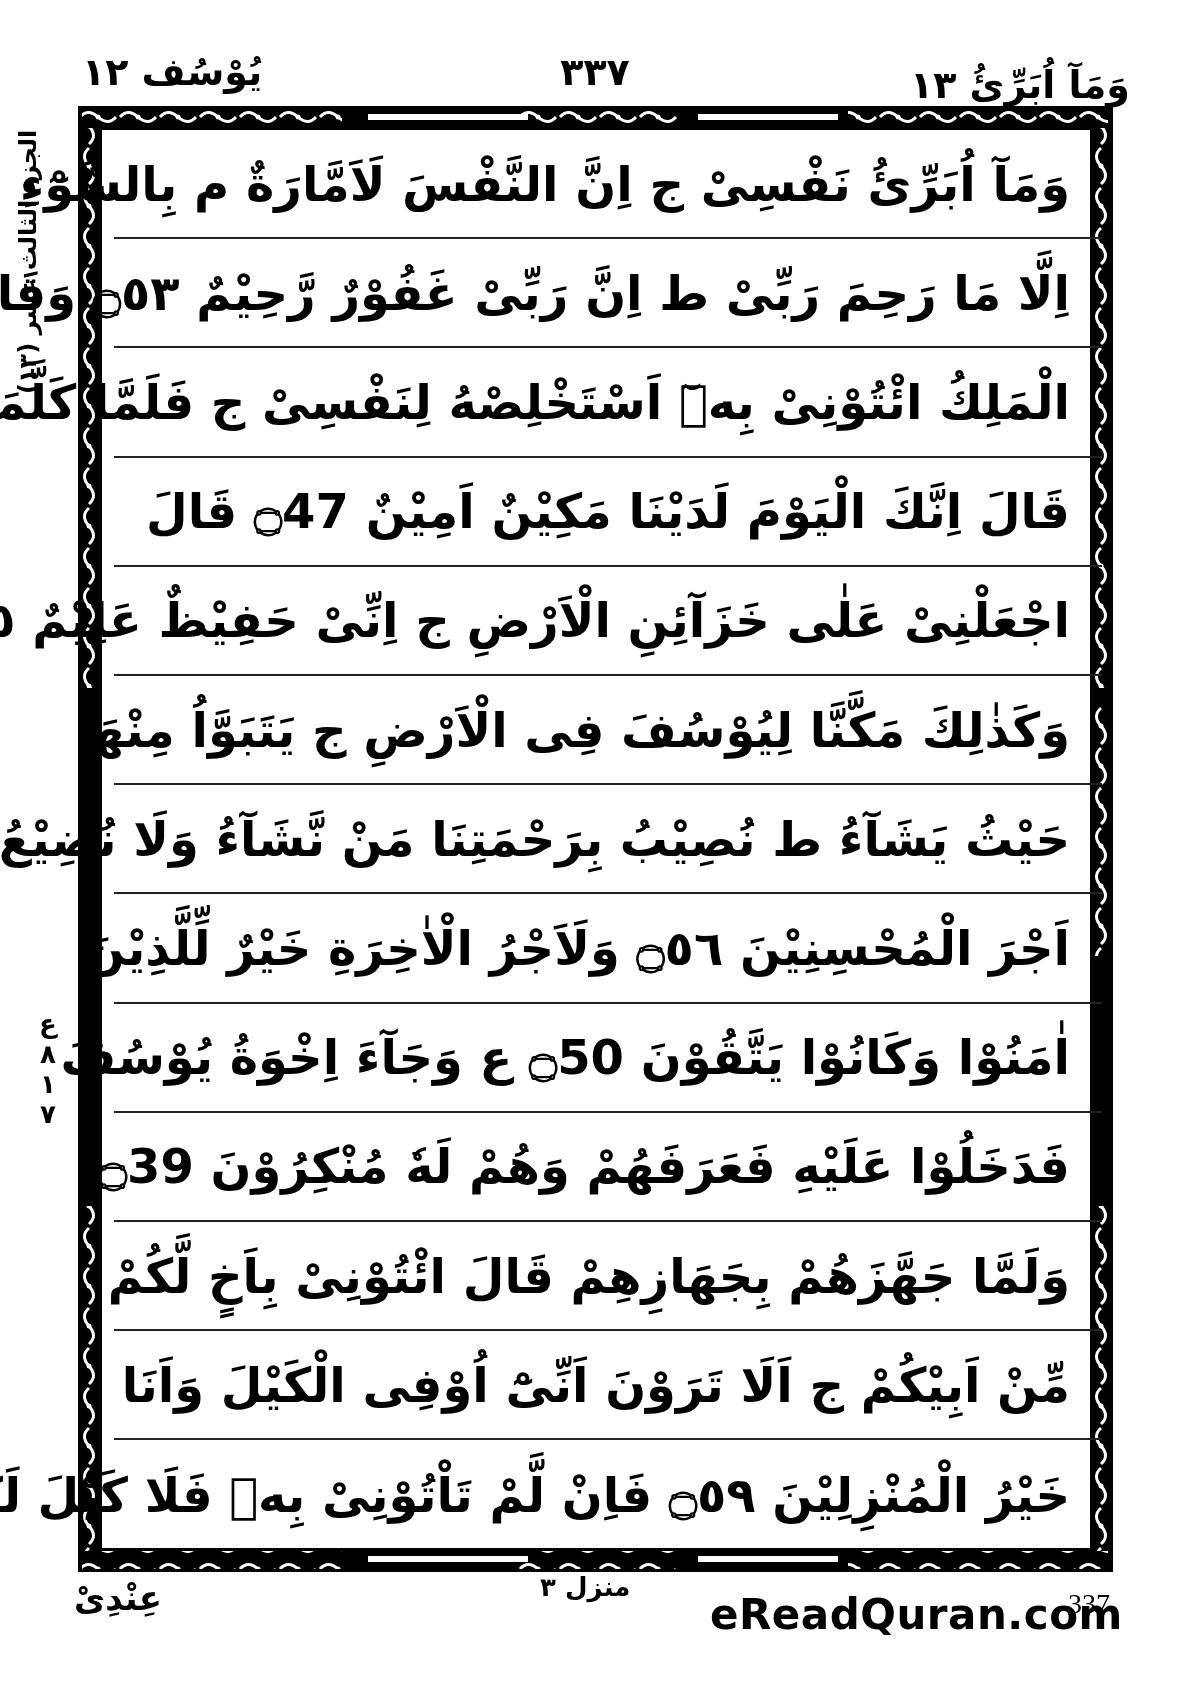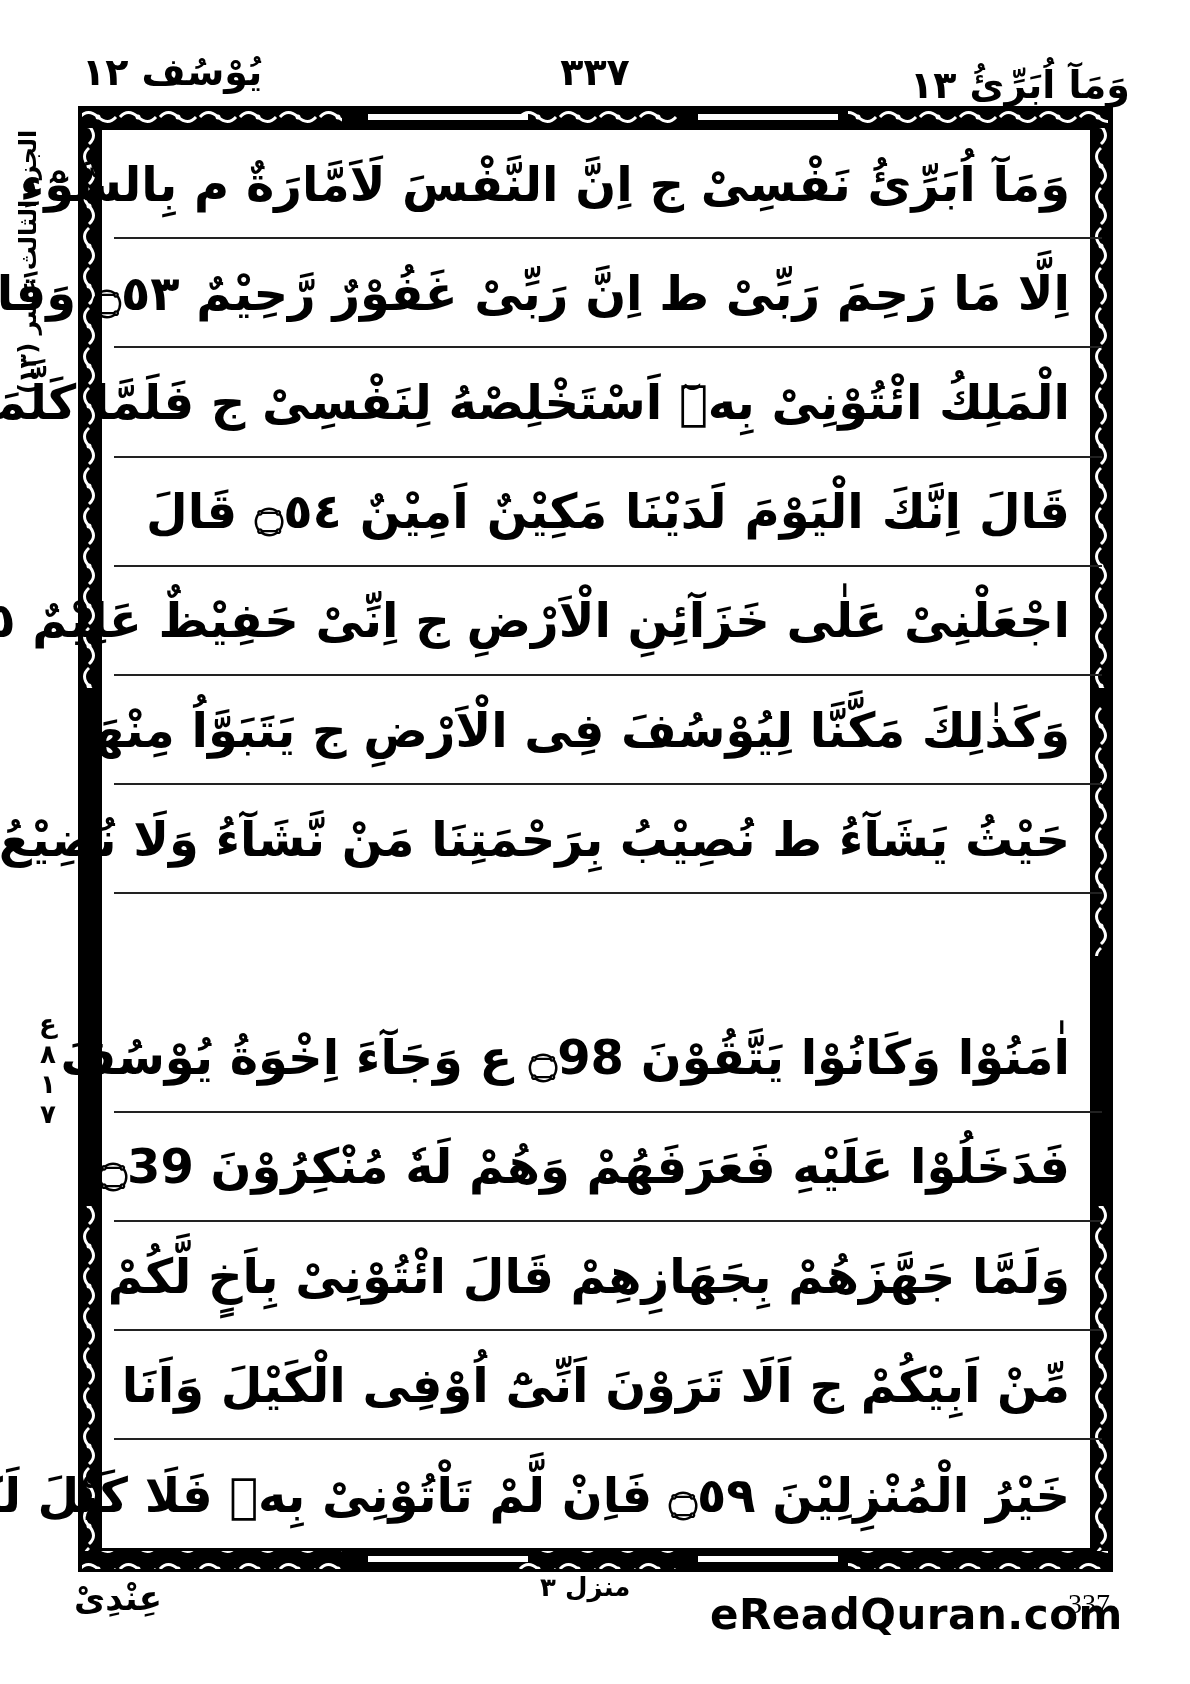--- a/index.html
+++ b/index.html
@@ -73,33 +73,36 @@
   <div class="row" style="top:0px">
       <span class="line-text arabic">وَمَآ اُبَرِّئُ نَفْسِىْ ج اِنَّ النَّفْسَ لَاَمَّارَةٌ م بِالسُّوْٓءِ</span>
     </div>
   <div class="row" style="top:109.2px">
       <span class="line-text arabic">اِلَّا مَا رَحِمَ رَبِّىْ ط اِنَّ رَبِّىْ غَفُوْرٌ رَّحِيْمٌ ۝٥٣ وَقَالَ</span>
     </div>
   <div class="row" style="top:218.4px">
       <span class="line-text arabic">الْمَلِكُ ائْتُوْنِىْ بِهٖٓ اَسْتَخْلِصْهُ لِنَفْسِىْ ج فَلَمَّا كَلَّمَهٗ</span>
     </div>
   <div class="row" style="top:327.6px">
-      <span class="line-text arabic">قَالَ اِنَّكَ الْيَوْمَ لَدَيْنَا مَكِيْنٌ اَمِيْنٌ ۝٥٤ قَالَ</span>
+      <span class="line-text arabic">قَالَ اِنَّكَ الْيَوْمَ لَدَيْنَا مَكِيْنٌ اَمِيْنٌ ۝47 قَالَ</span>
     </div>
   <div class="row" style="top:436.8px">
       <span class="line-text arabic">اجْعَلْنِىْ عَلٰى خَزَآئِنِ الْاَرْضِ ج اِنِّىْ حَفِيْظٌ عَلِيْمٌ ۝٥٥</span>
     </div>
   <div class="row" style="top:546px">
       <span class="line-text arabic">وَكَذٰلِكَ مَكَّنَّا لِيُوْسُفَ فِى الْاَرْضِ ج يَتَبَوَّاُ مِنْهَا</span>
     </div>
   <div class="row" style="top:655.2px">
       <span class="line-text arabic">حَيْثُ يَشَآءُ ط نُصِيْبُ بِرَحْمَتِنَا مَنْ نَّشَآءُ وَلَا نُضِيْعُ</span>
     </div>
+  <div class="row" style="top:764.4px">
+      <span class="line-text arabic">اَجْرَ الْمُحْسِنِيْنَ ۝٥٦ وَلَاَجْرُ الْاٰخِرَةِ خَيْرٌ لِّلَّذِيْنَ</span>
+    </div>
   <div class="row" style="top:873.6px">
-      <span class="line-text arabic">اٰمَنُوْا وَكَانُوْا يَتَّقُوْنَ ۝98 ع وَجَآءَ اِخْوَةُ يُوْسُفَ</span>
+      <span class="line-text arabic">اٰمَنُوْا وَكَانُوْا يَتَّقُوْنَ ۝50 ع وَجَآءَ اِخْوَةُ يُوْسُفَ</span>
     </div>
   <div class="row" style="top:982.8px">
       <span class="line-text arabic">فَدَخَلُوْا عَلَيْهِ فَعَرَفَهُمْ وَهُمْ لَهٗ مُنْكِرُوْنَ ۝39</span>
     </div>
   <div class="row" style="top:1092px">
       <span class="line-text arabic">وَلَمَّا جَهَّزَهُمْ بِجَهَازِهِمْ قَالَ ائْتُوْنِىْ بِاَخٍ لَّكُمْ</span>
     </div>
   <div class="row" style="top:1201.2px">
       <span class="line-text arabic">مِّنْ اَبِيْكُمْ ج اَلَا تَرَوْنَ اَنِّىْٓ اُوْفِى الْكَيْلَ وَاَنَا</span>
     </div>

